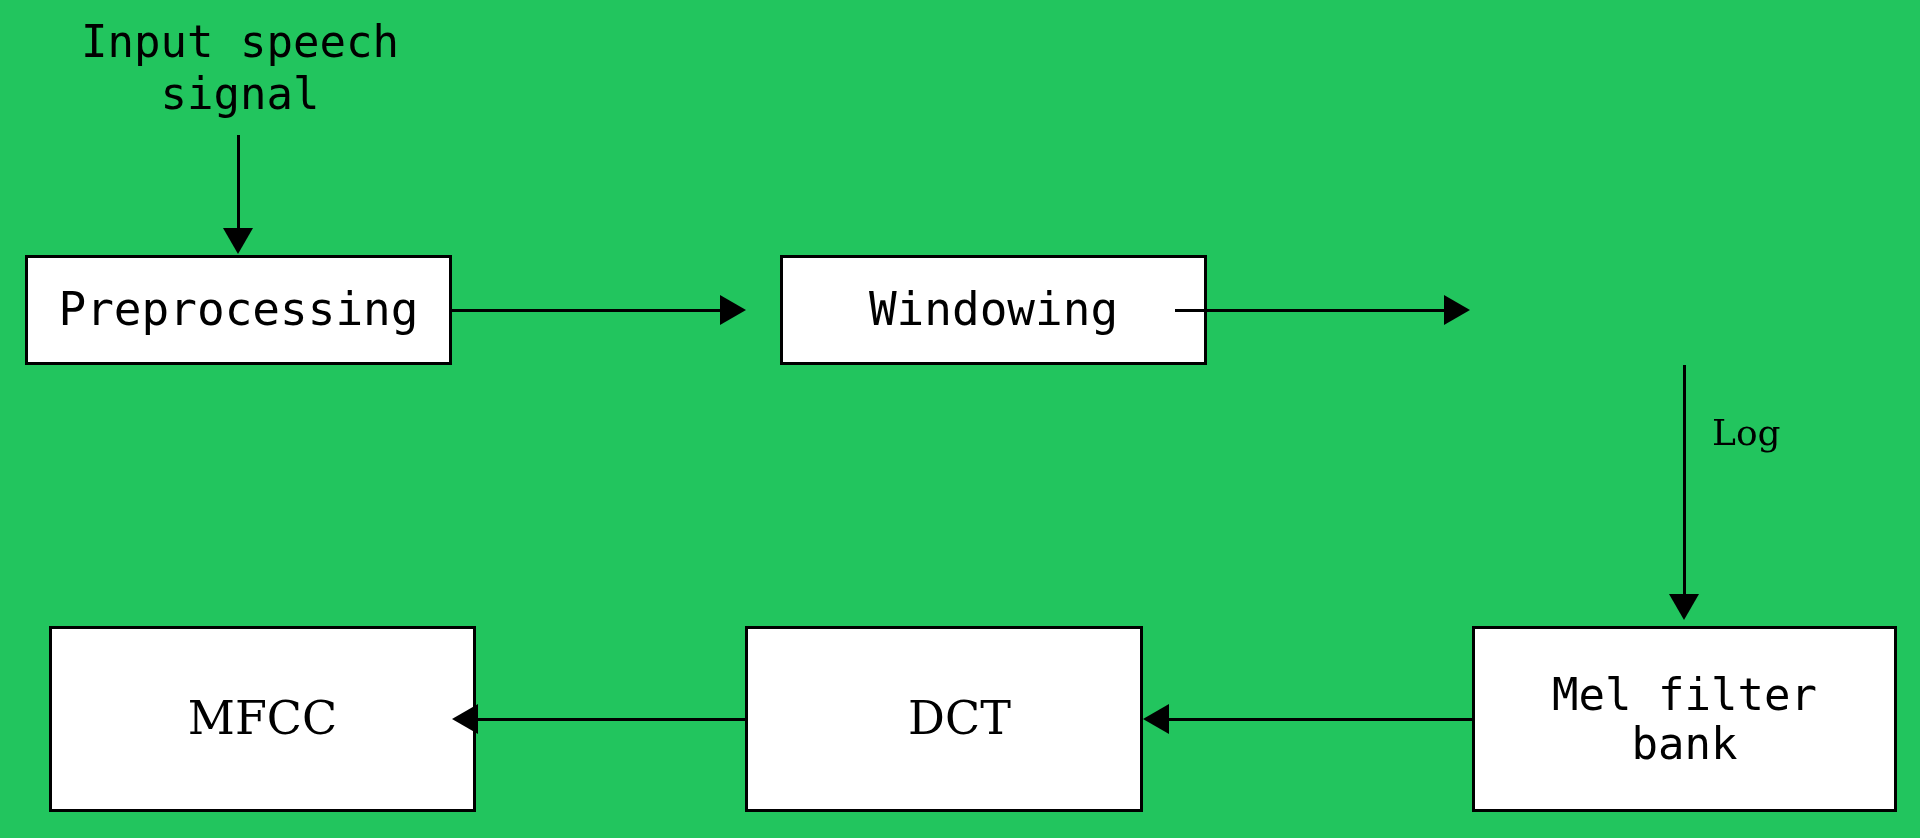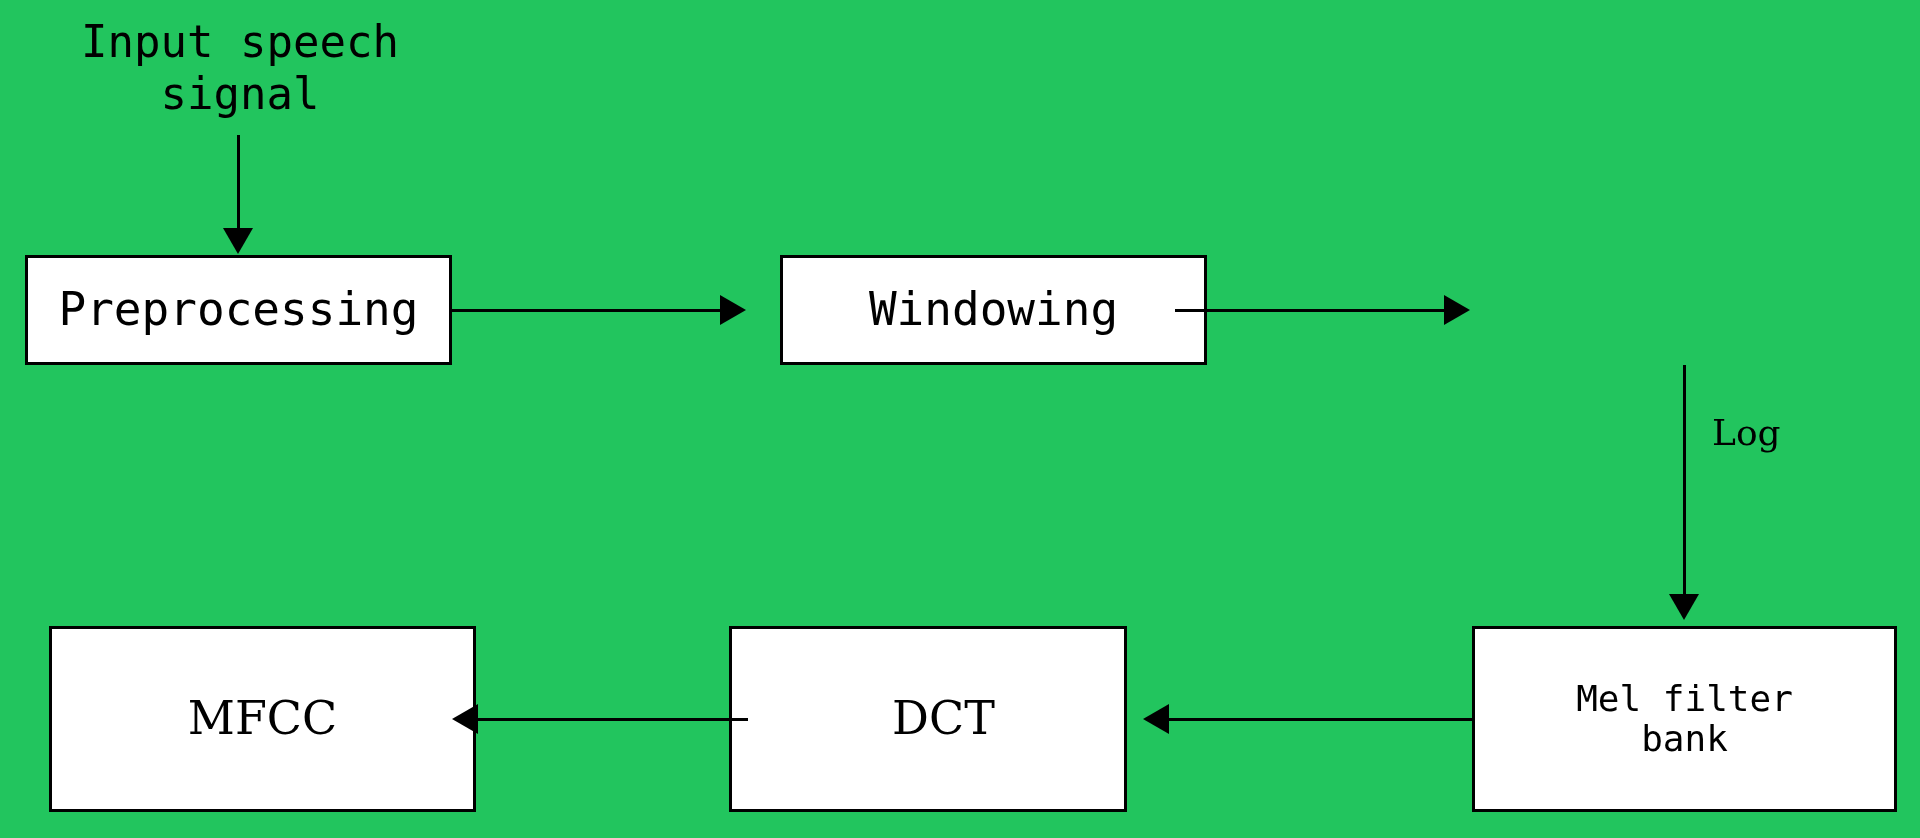--- a/index.html
+++ b/index.html
@@ -111,25 +111,25 @@
   <div class="arrow-right" style="left:1444px; top:295px;"></div>
 
   <div class="vline" style="left:1683px; top:365px; width:0; height:231px;"></div>
   <div class="arrow-down" style="left:1669px; top:594px;"></div>
   <div class="edge-label serif" style="left:1712px; top:412px; font-size:36px;">Log</div>
 
   <div class="node serif" style="left:25px; top:626px; width:427px; height:186px;margin-left:24px;">
     <span>MFCC</span>
   </div>
 
-  <div class="node serif" style="left:729px; top:626px; width:398px; height:186px;padding-left:31px;">
+  <div class="node serif" style="left:745px; top:626px; width:398px; height:186px;padding-left:31px;">
     <span>DCT</span>
   </div>
 
-  <div class="node mono" style="left:1472px; top:626px; width:425px; height:186px; white-space:pre-line; font-size:36px;">
+  <div class="node mono" style="left:1472px; top:626px; width:425px; height:186px; white-space:pre-line; font-size:44px;">
     <span>Mel filter
 bank</span>
   </div>
 
   <div class="hline" style="left:1168px; top:718px; width:306px;"></div>
   <div class="arrow-left" style="left:1143px; top:704px;"></div>
 
   <div class="hline" style="left:477px; top:718px; width:271px;"></div>
   <div class="arrow-left" style="left:452px; top:704px;"></div>
 

